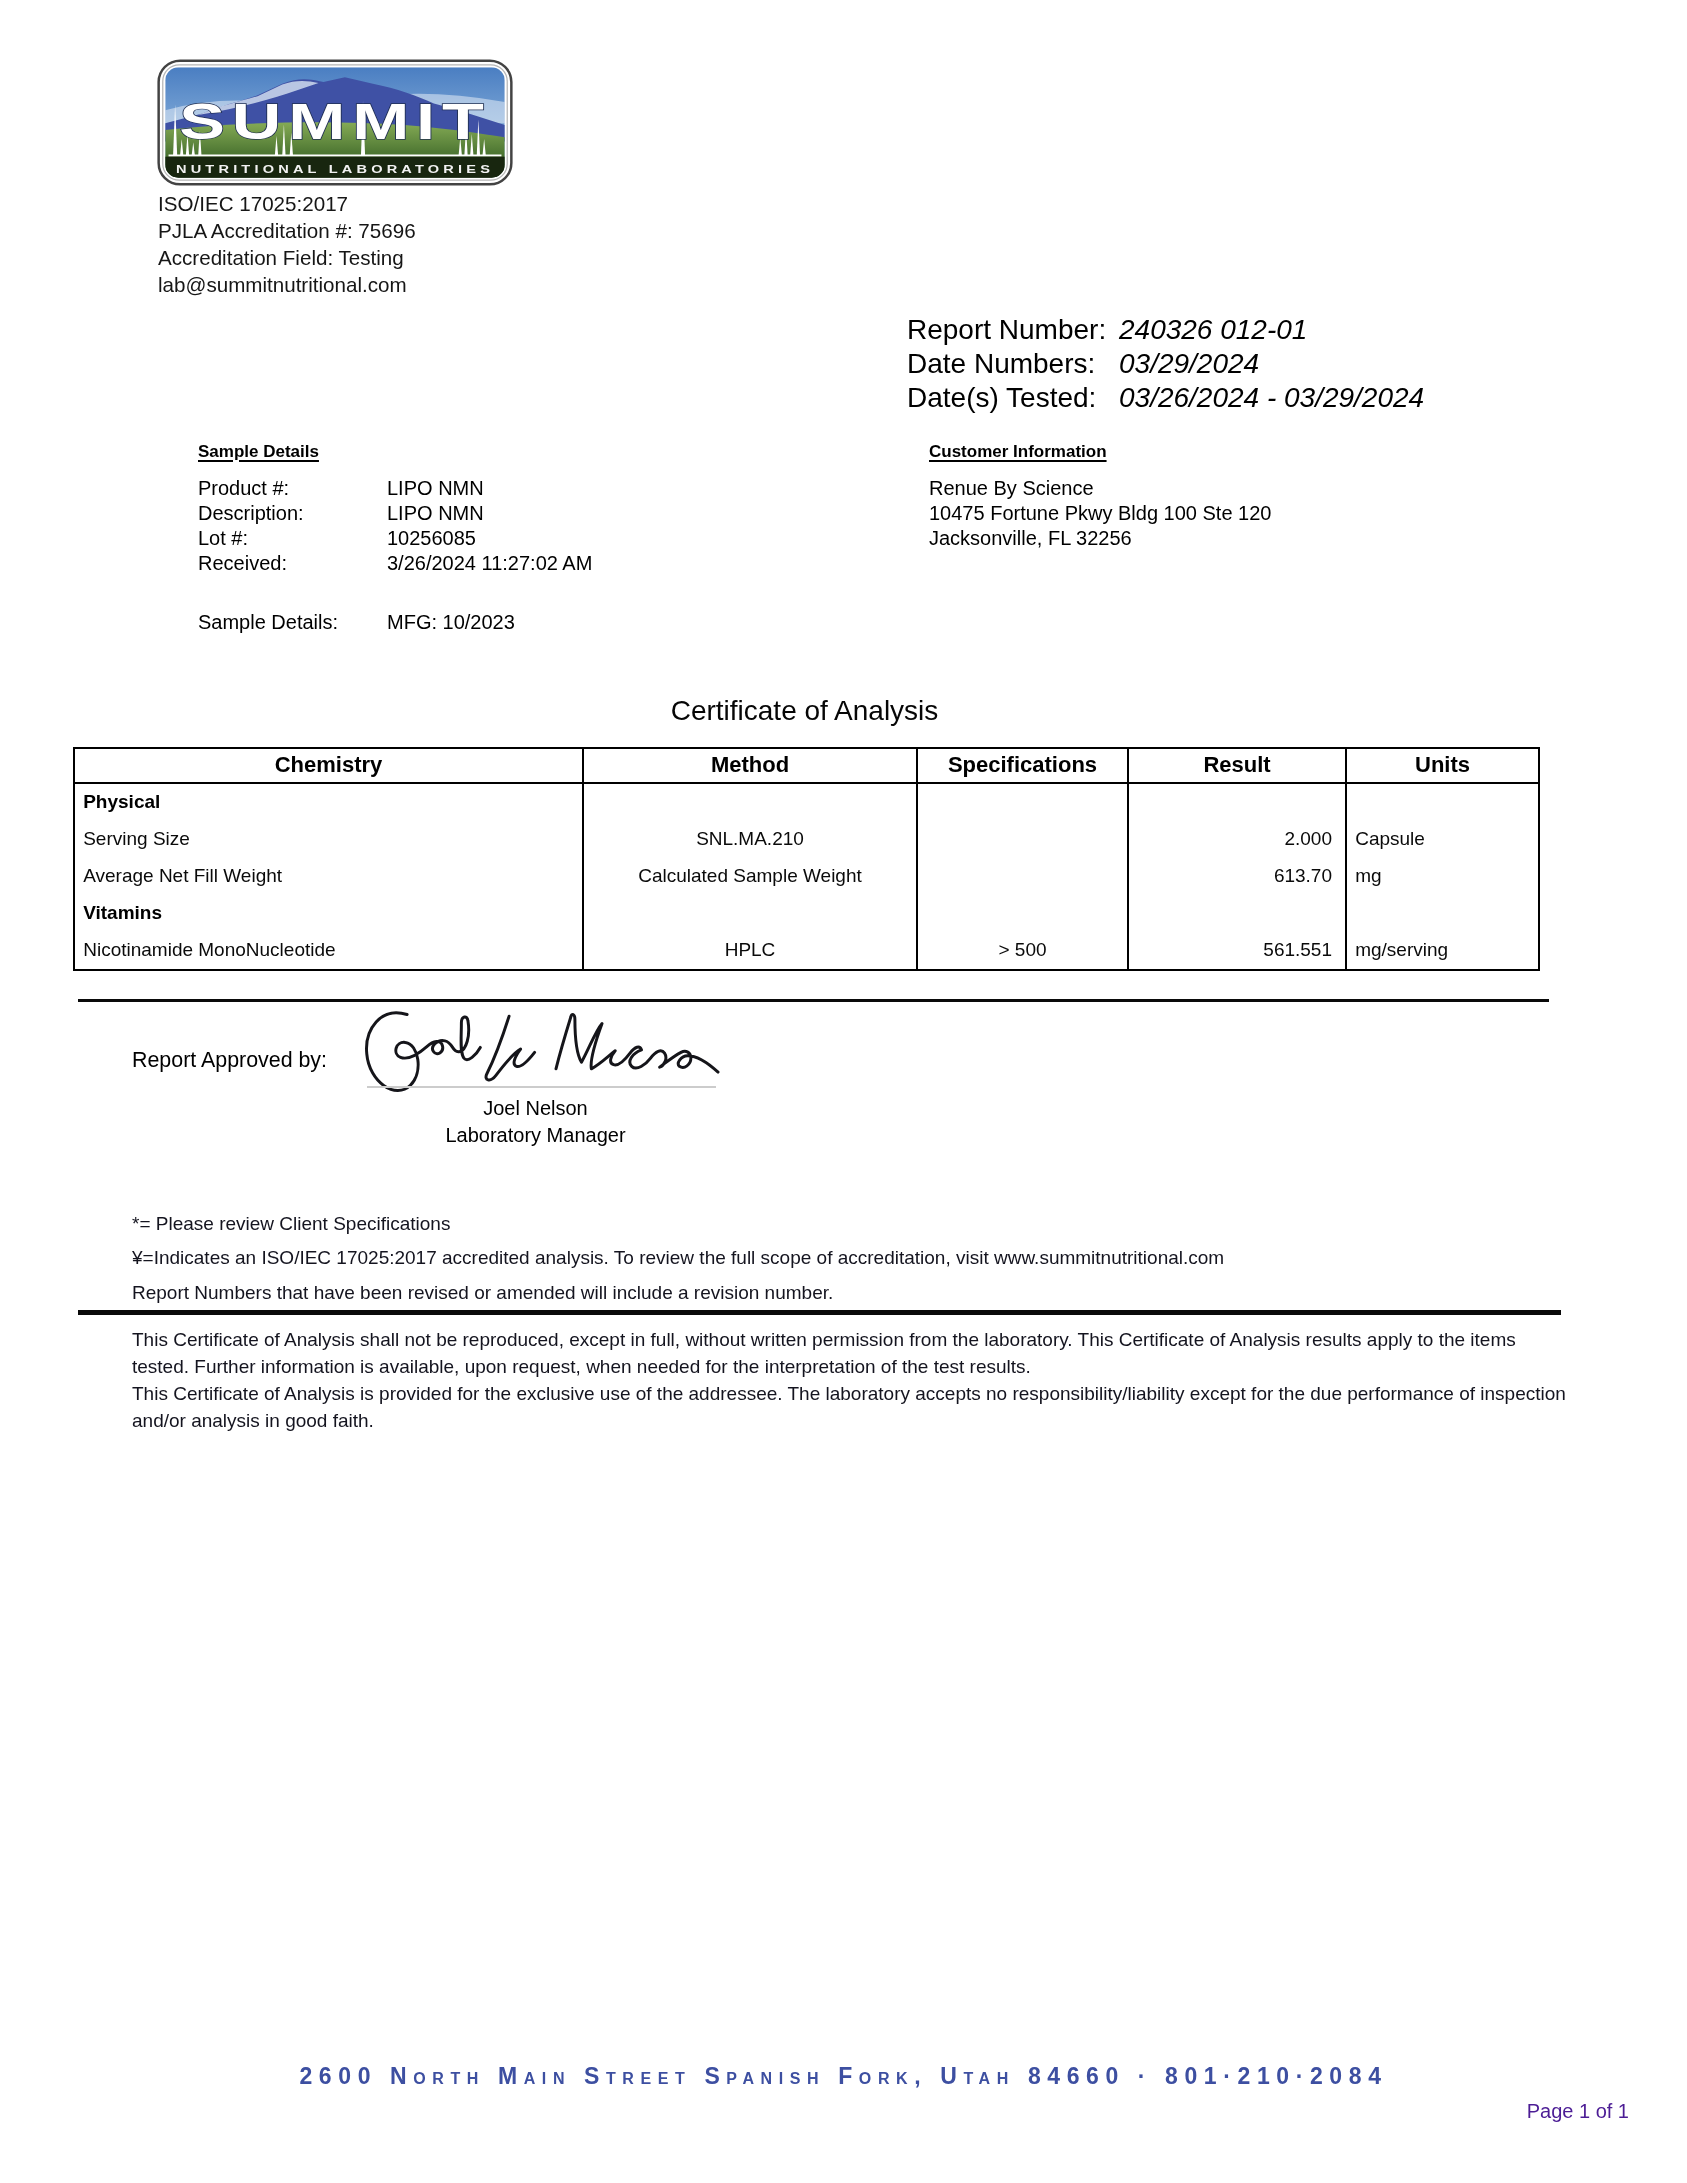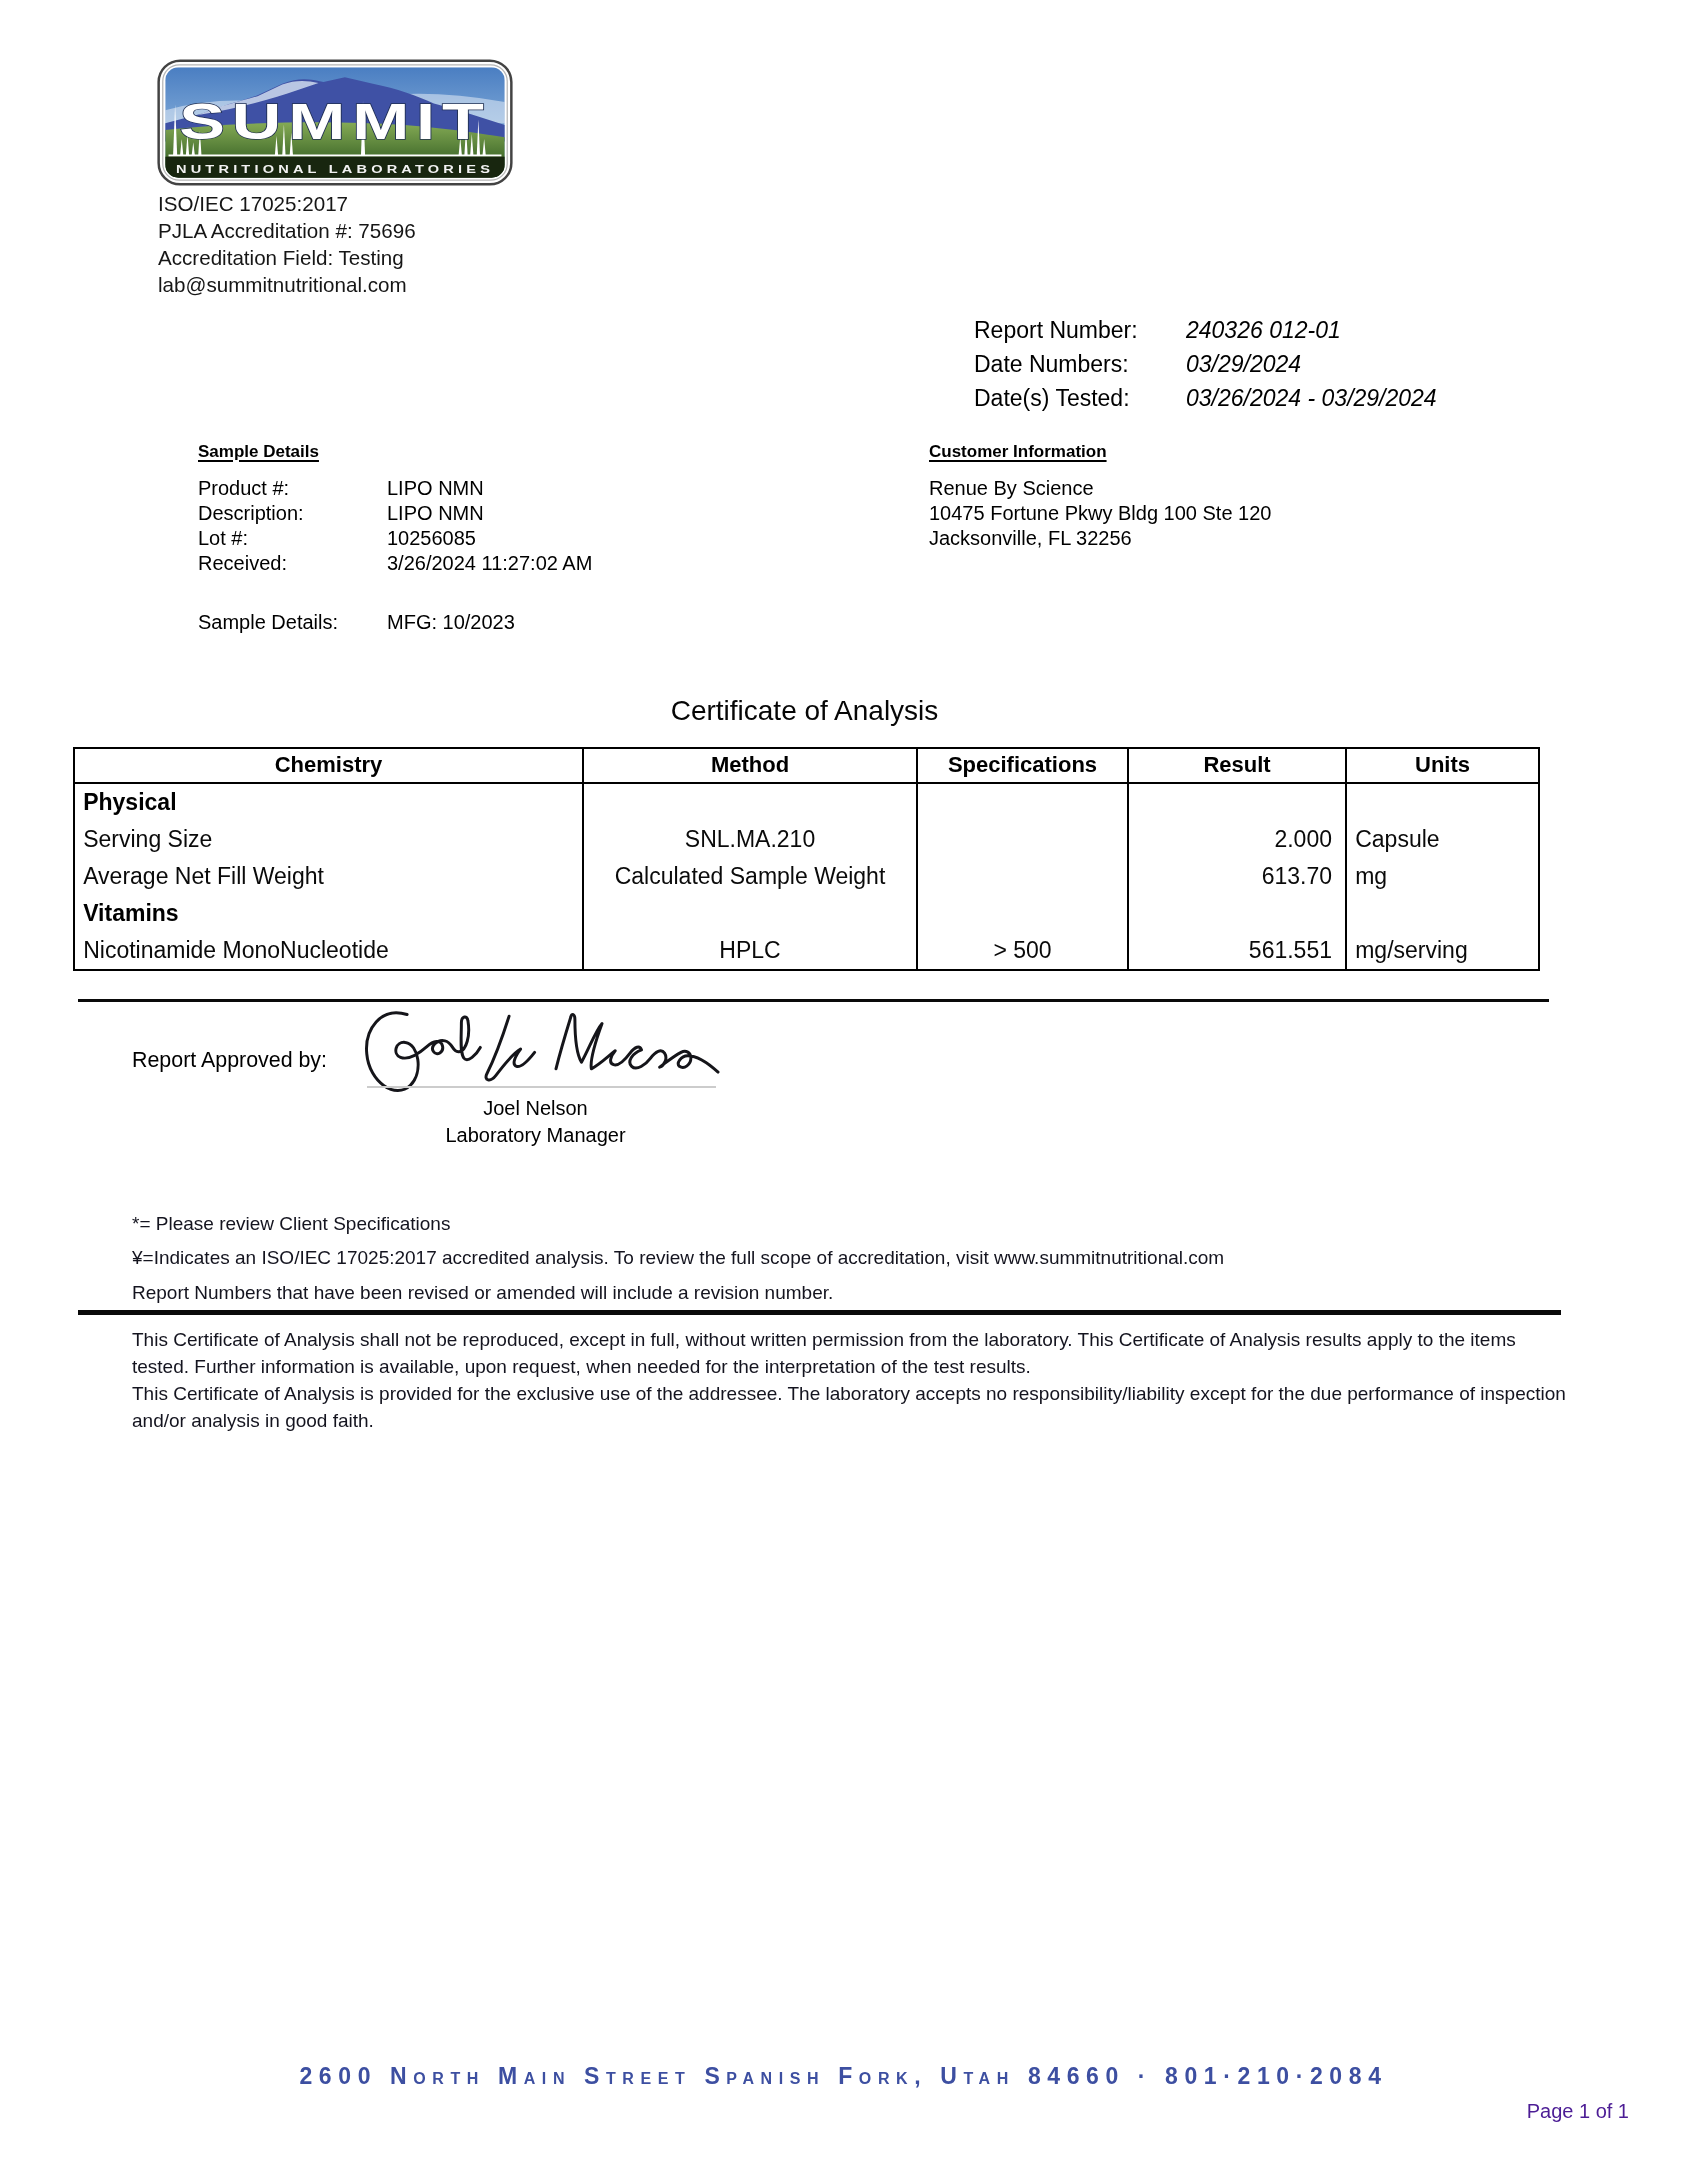--- a/index.html
+++ b/index.html
@@ -6,21 +6,21 @@
   .page{
     position:relative;width:1687px;height:2183px;background:#ffffff;
     font-family:"Liberation Sans",sans-serif;color:#000;overflow:hidden;
   }
   .abs{position:absolute;}
 
   
   .accred{left:158px;top:190px;font-size:20.6px;line-height:27px;color:#161616;}
 
   
-  .report-info{left:974px;top:313px;font-size:23px;line-height:34px;}
+  .report-info{left:907px;top:313px;font-size:28px;line-height:34px;}
   .report-info .row{display:flex;}
   .report-info .lbl{width:212px;}
   .report-info .val{white-space:nowrap;font-style:italic;}
 
   
   .sec-head{font-size:17px;font-weight:bold;text-decoration:underline;text-decoration-thickness:1.6px;text-underline-offset:3.3px;}
 
   
   .kv{font-size:20px;line-height:25px;}
   .kv .row{display:flex;}
@@ -32,21 +32,21 @@
   .coa-title{left:73px;top:695px;width:1463px;text-align:center;font-size:28px;color:#060606;}
 
   
   table.coa{border-collapse:collapse;table-layout:fixed;width:1463px;}
   table.coa, table.coa th, table.coa td{border:0;}
   .tbl-wrap{left:73px;top:747px;border:2.5px solid #000;}
   table.coa th{
     height:30.5px;font-size:22px;font-weight:bold;text-align:center;vertical-align:middle;
     border-bottom:2.5px solid #000;
   }
-  table.coa td{height:35px;font-size:23px;vertical-align:middle;color:#0a0a0a;}
+  table.coa td{height:35px;font-size:19px;vertical-align:middle;color:#0a0a0a;}
   table.coa th + th, table.coa td + td{border-left:2.1px solid #000;}
   td.c-name{text-align:left;padding-left:8.2px;}
   td.c-name.sect{font-weight:bold;color:#000;}
   td.c-method{text-align:center;}
   td.c-spec{text-align:center;}
   td.c-result{text-align:right;padding-right:13px;}
   td.c-units{text-align:left;padding-left:8.2px;}
 
   .hrule{background:#0a0a0a;}
 

